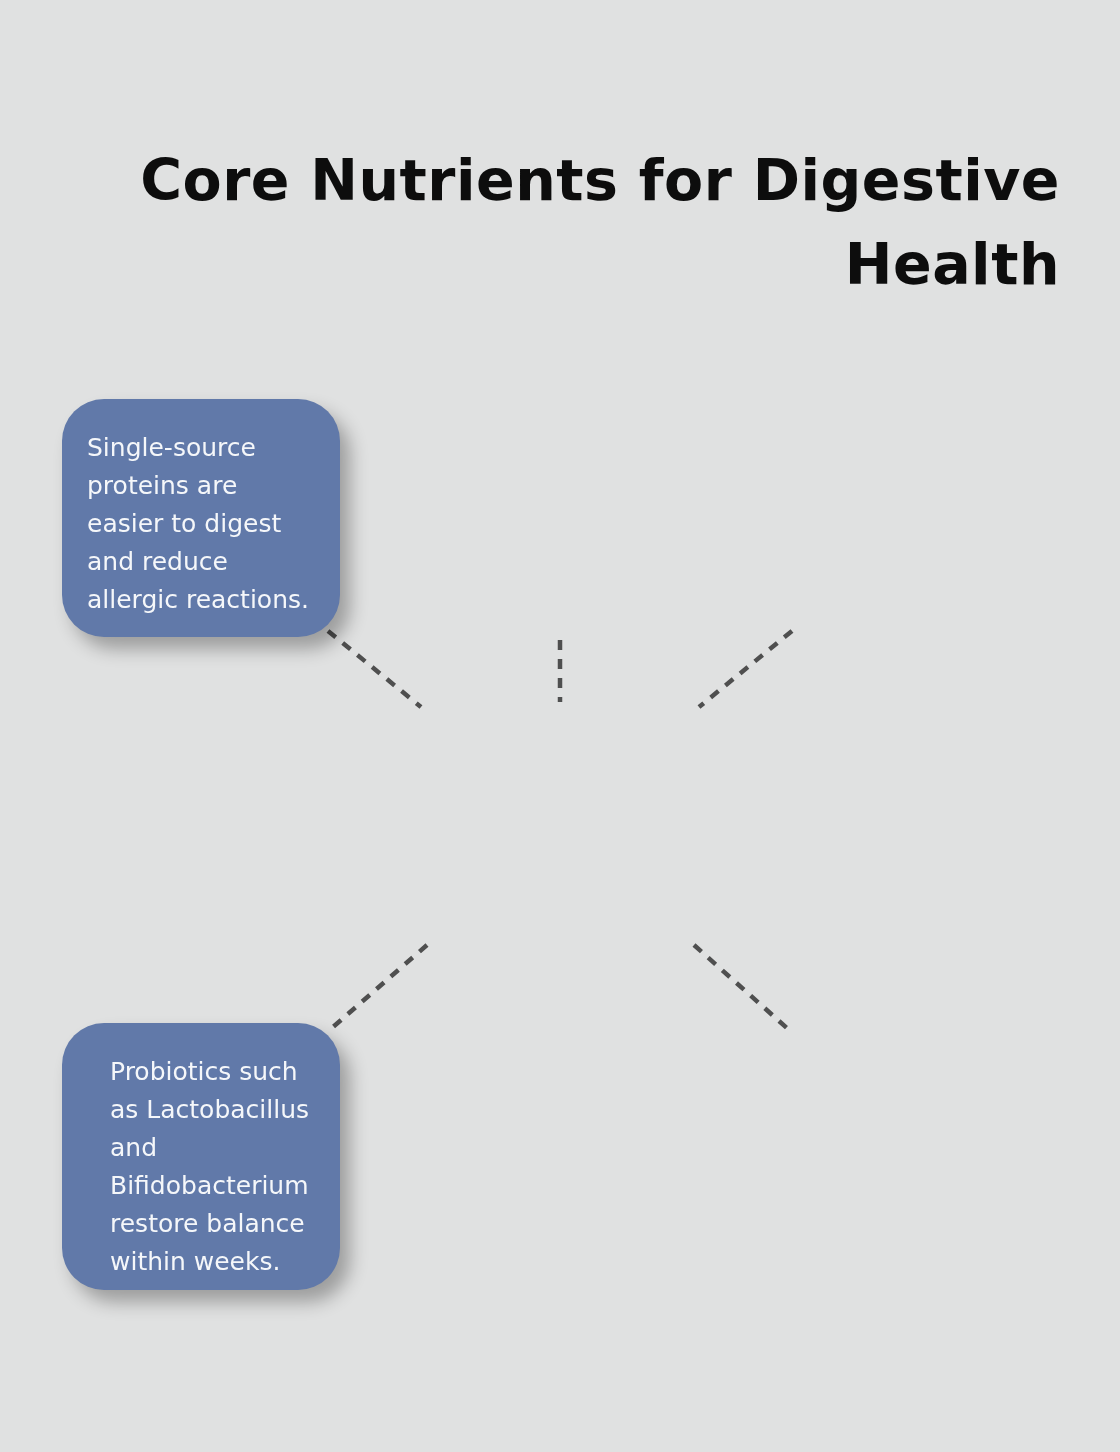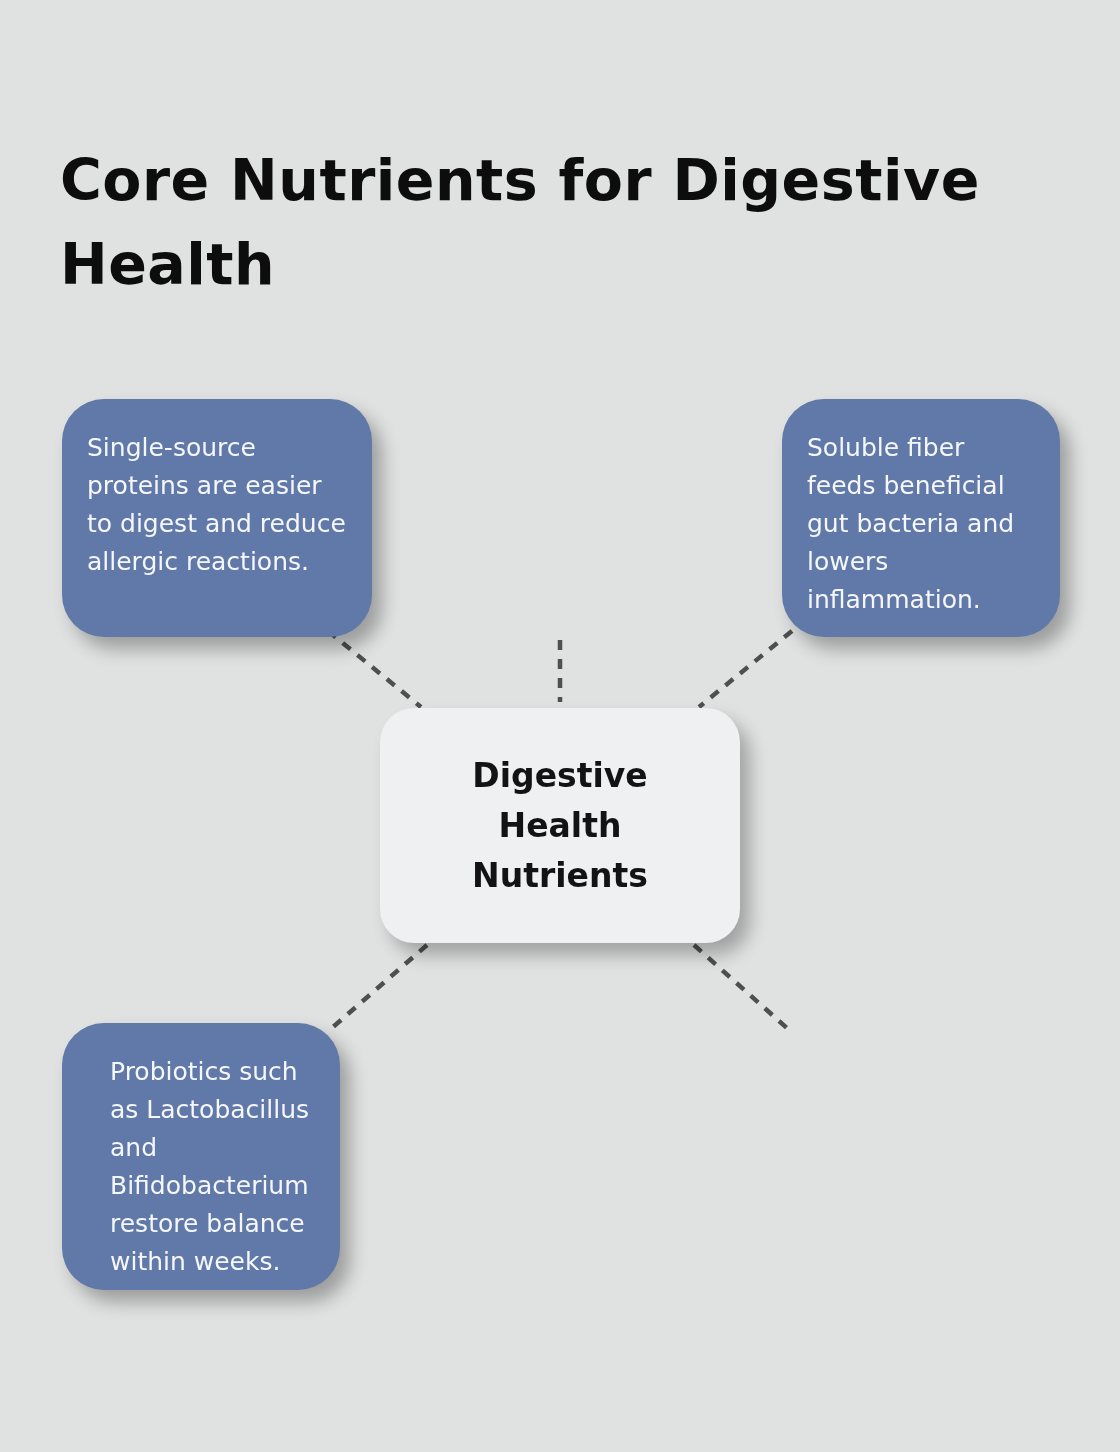--- a/index.html
+++ b/index.html
@@ -14,21 +14,21 @@
     width: 1120px;
     height: 1452px;
     background: #e0e1e1;
     overflow: hidden;
   }
   .diagram-title {
     position: absolute;
     top: 100px;
     left: 0;
     width: 100%;
-    text-align: left;
+    text-align: right;
     font-size: 57px;
     line-height: 84px;
     font-weight: 800;
     color: #0d0d0d;
     letter-spacing: 0.5px;
     padding: 0 60px;
     box-sizing: border-box;
   }
   .connectors {
     position: absolute;
@@ -46,21 +46,21 @@
     position: absolute;
     background: #6179a9;
     border-radius: 42px;
     box-shadow: 10px 12px 18px rgba(0, 0, 0, 0.30);
     color: #f5f7fa;
     font-size: 25px;
     line-height: 38px;
     padding: 30px 24px 24px 25px;
     box-sizing: border-box;
   }
-  .node-1 { left: 62px;  top: 399px;  width: 310px; height: 238px; }
+  .node-1 { left: 62px;  top: 399px;  width: 278px; height: 238px; }
   .node-2 { left: 430px; top: 399px;  width: 278px; height: 238px; }
   .node-3 { left: 782px; top: 399px;  width: 278px; height: 238px; }
   .node-4 { left: 62px;  top: 1023px; width: 278px; height: 267px; padding-left: 48px; }
   .node-5 { left: 782px; top: 1025px; width: 278px; height: 228px; }
   .center-node {
     position: absolute;
     left: 380px;
     top: 708px;
     width: 360px;
     height: 235px;
@@ -92,26 +92,20 @@
     <line x1="792" y1="631" x2="699" y2="707"></line>
     <line x1="427" y1="945" x2="333" y2="1027"></line>
     <line x1="694" y1="945" x2="788" y2="1029"></line>
   </svg>
 
   <div class="node node-1">
     <span>Single-source proteins are easier to digest and reduce allergic reactions.</span>
   </div>
 
 
-  <div class="node node-3">
-    <span>Soluble fiber feeds beneficial gut bacteria and lowers inflammation.</span>
-  </div>
 
-  <div class="center-node">
-    <span>Digestive Health Nutrients</span>
-  </div>
 
   <div class="node node-4">
     <span>Probiotics such as Lactobacillus and Bifidobacterium restore balance within weeks.</span>
   </div>
 
 
 </div>
 
 </body></html>

